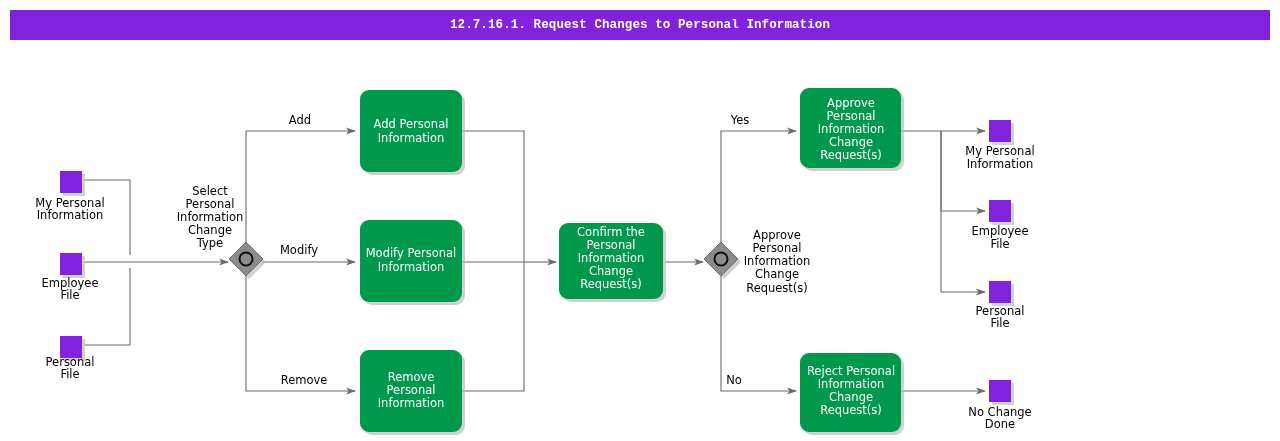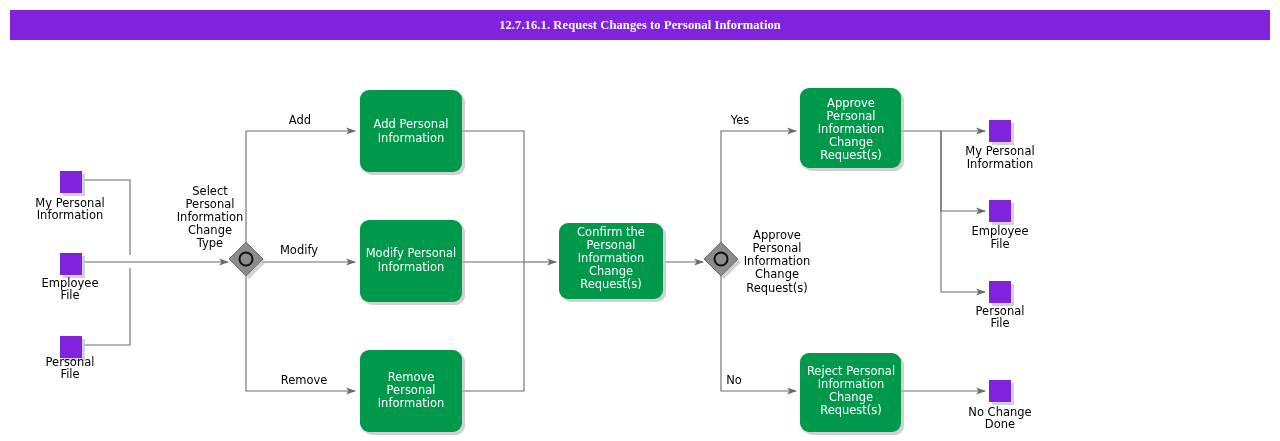--- a/index.html
+++ b/index.html
@@ -25,21 +25,21 @@
     top: 10px;
     width: 1260px;
     height: 30px;
     background: #8122DD;
     display: flex;
     align-items: center;
     justify-content: center;
   }
   .title-text {
     color: #ffffff;
-    font-family: Liberation Serif, serif;
+    font-family: Liberation Mono, monospace;
     font-size: 12.5px;
     font-weight: bold;
     letter-spacing: 0.1px;
   }
   svg.canvas {
     position: absolute;
     left: 0;
     top: 0;
     width: 1280px;
     height: 441px;

